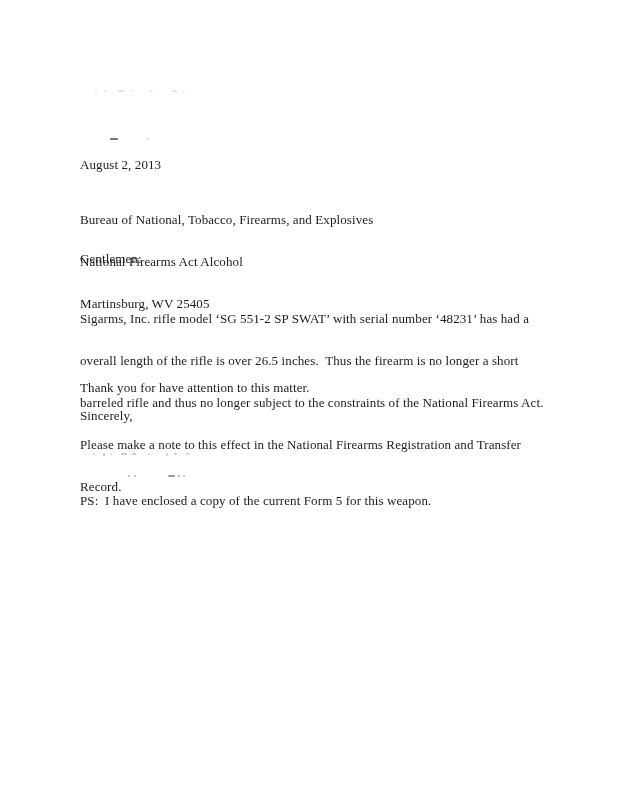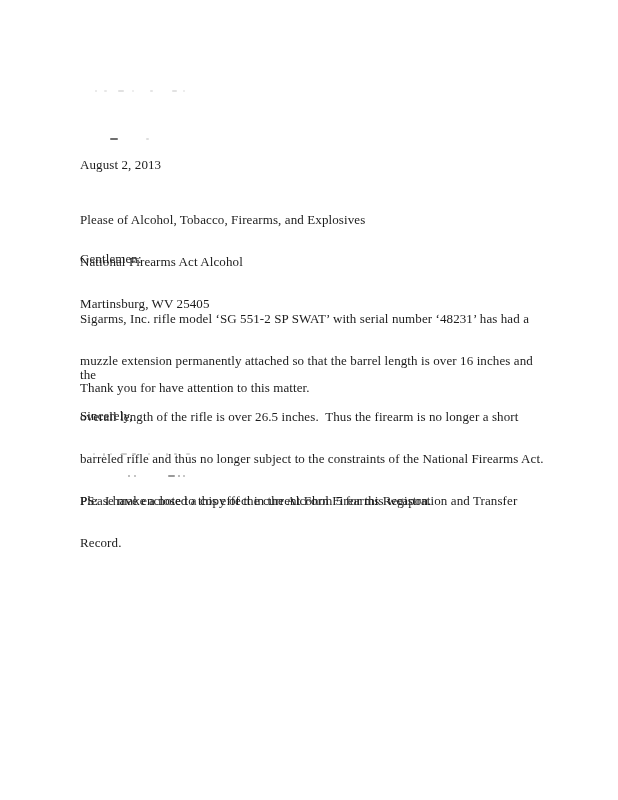--- a/index.html
+++ b/index.html
@@ -77,33 +77,32 @@
   </div>
 
   <div class="redaction r-mid">
     <span class="mk m1"></span>
     <span class="mk m2"></span>
   </div>
 
   <div class="text date">August 2, 2013</div>
 
   <div class="text address">
-    <div>Please of Alcohol, Tobacco, Firearms, and Explosives</div>
+    <div>Bureau of National, Tobacco, Firearms, and Explosives</div>
     <div>National Firearms Act Alcohol</div>
     <div>Martinsburg, WV 25405</div>
   </div>
 
   <div class="text salutation">Gentlemen:</div>
 
   <div class="text body-par">
     <div>Sigarms, Inc. rifle model ‘SG 551-2 SP SWAT’ with serial number ‘48231’ has had a</div>
-    <div>muzzle extension permanently attached so that the barrel length is over 16 inches and the</div>
     <div>overall length of the rifle is over 26.5 inches.  Thus the firearm is no longer a short</div>
     <div>barreled rifle and thus no longer subject to the constraints of the National Firearms Act.</div>
-    <div>Please make a note to this effect in the Alcohol Firearms Registration and Transfer</div>
+    <div>Please make a note to this effect in the National Firearms Registration and Transfer</div>
     <div>Record.</div>
   </div>
 
   <div class="text thanks">Thank you for have attention to this matter.</div>
 
   <div class="text sincerely">Sincerely,</div>
 
   <div class="redaction r-sig1">
     <span class="mk m1"></span>
     <span class="mk m2"></span>

